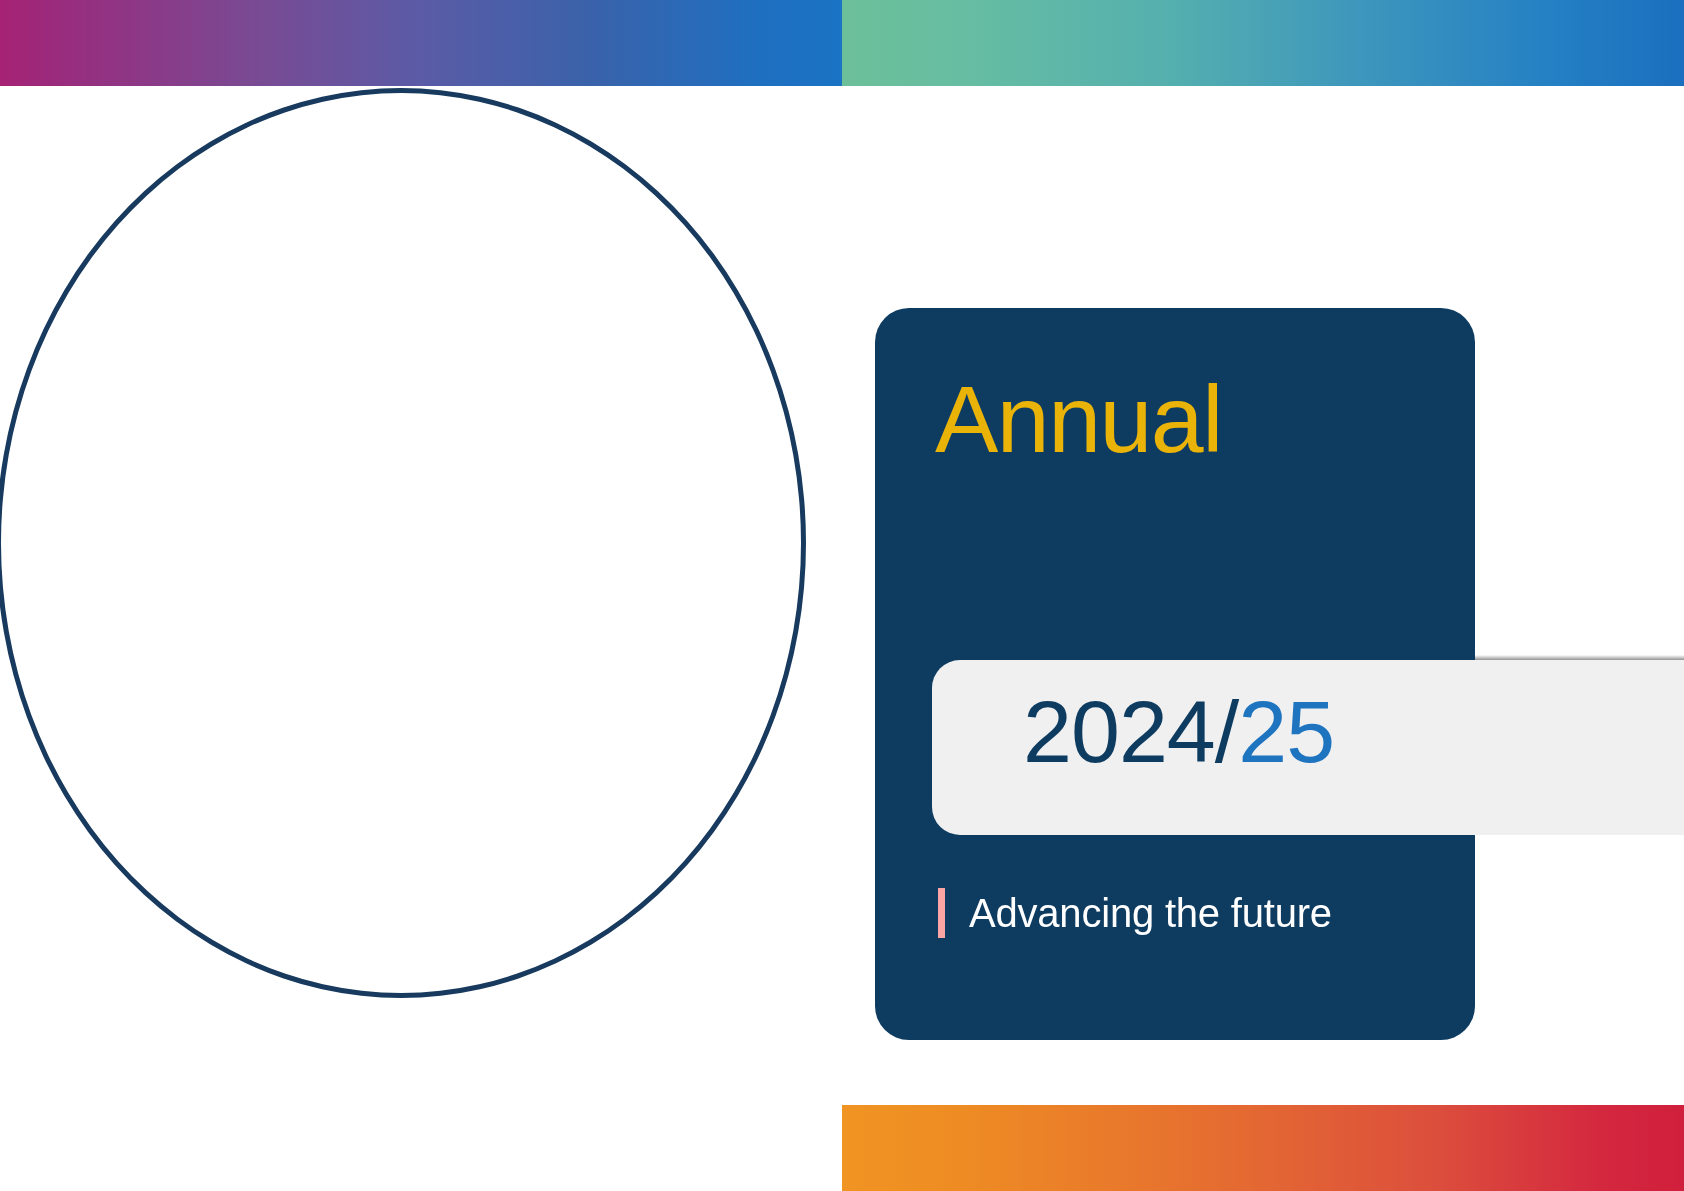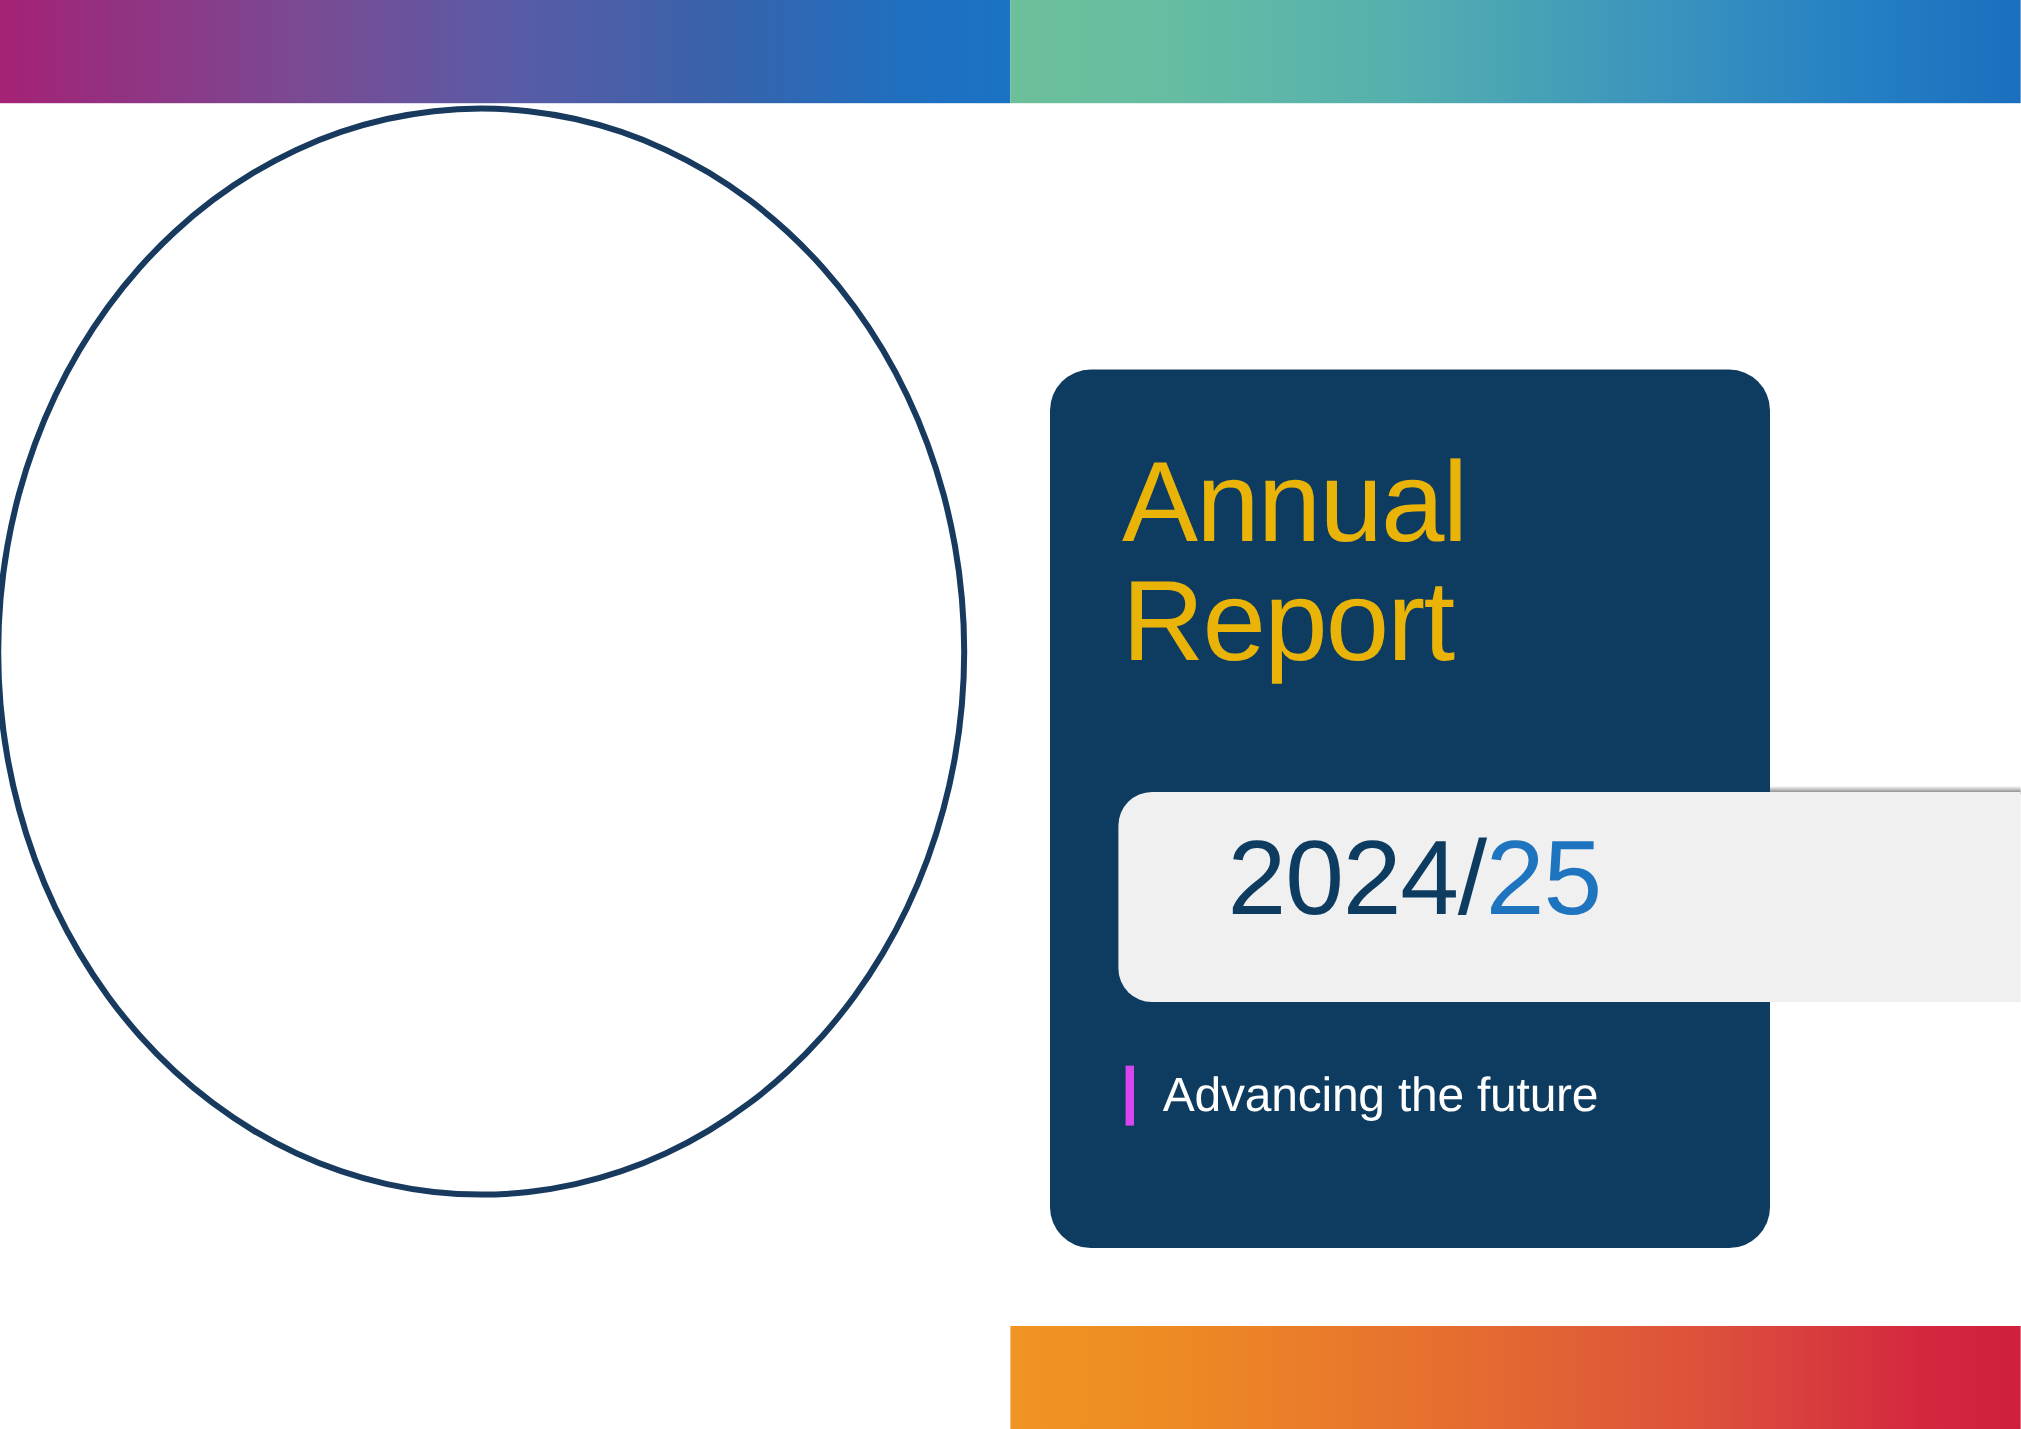--- a/index.html
+++ b/index.html
@@ -124,21 +124,21 @@
   }
   .year-a { color:#0e3c60; }
   .year-sep { color:#0e3c60; }
   .year-b { color:#1f74c0; }
 
   
   .tagline {
     position:absolute;
     left:938px; top:888px;
     padding-left:24px;
-    border-left:7px solid #d946ef;
+    border-left:7px solid #fca5a5;
     color:#ffffff;
     font-size:40px;
     line-height:1.26;
     font-weight:400;
     letter-spacing:-0.2px;
   }
   .tagline span { display:block; }
 </style>
 </head>
 <body>
@@ -158,21 +158,20 @@
         <div class="glow glow-orange"></div>
         <div class="glow glow-violet"></div>
       </div>
     </div>
     <div class="ring"></div>
   </div>
 
   <div class="card">
     <div class="card-title">
       <span>Annual</span>
-      <span>Report</span>
     </div>
   </div>
 
   <div class="year-strip-edge"></div>
   <div class="year-strip"></div>
   <div class="year-text">
     <span class="year-a">2024</span><span class="year-sep">/</span><span class="year-b">25</span>
   </div>
 
   <div class="tagline">

